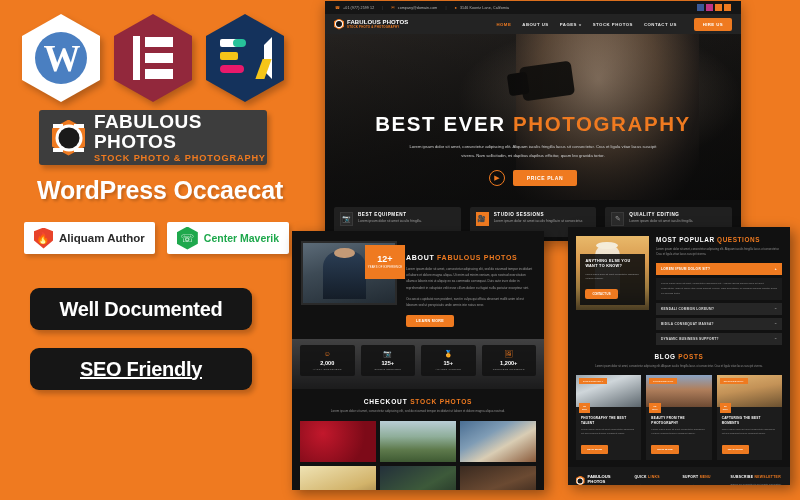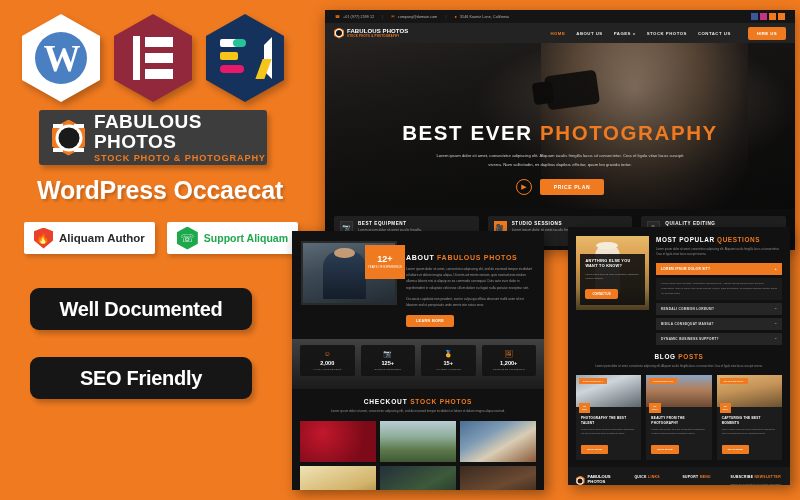--- a/index.html
+++ b/index.html
@@ -99,25 +99,25 @@
      display:flex; align-items:center; justify-content:center; color:#fff; font-size:11px; }
 
   .feat {
     position:absolute; left:30px; width:222px; height:42px;
     background:#161616; border-radius:9px; color:#fff;
     display:flex; align-items:center; justify-content:center;
     font-size:20px; font-weight:bold; letter-spacing:-.3px;
     box-shadow:3px 4px 5px rgba(0,0,0,.22);
   }
   .feat.f1 { top:288px; }
-  .feat.f2 { top:357px; }
+  .feat.f2 { top:348px;text-decoration:underline; }
   .feat.f3 { top:427px; font-size:18.5px; }
 
   
-  .mock-main { position:absolute; left:325px; top:10px; width:470px; height:240px; background:#0e0e0e; box-shadow:0 4px 12px rgba(0,0,0,.35); overflow:hidden; }
+  .mock-main { position:absolute; left:325px; top:1px; width:416px; height:240px; background:#0e0e0e; box-shadow:0 4px 12px rgba(0,0,0,.35); overflow:hidden; }
   .mock-mid  { position:absolute; left:292px; top:231px; width:252px; height:259px; background:#111; box-shadow:4px 4px 12px rgba(0,0,0,.4); overflow:hidden; }
   .mock-right{ position:absolute; left:568px; top:227px; width:222px; height:258px; background:#111; box-shadow:4px 4px 12px rgba(0,0,0,.4); overflow:hidden; }
 
   
   .topbar { height:13px; background:#151515; display:flex; align-items:center; padding:0 10px; gap:8px; }
   .topbar .ti { display:flex; align-items:center; gap:3px; color:#b9b9b9; font-size:3.6px; letter-spacing:.1px; }
   .topbar .ti .ic { color:#ef7a20; font-size:4px; }
   .topbar .sep { color:#4a4a4a; font-size:4px; }
   .topbar .soc { margin-left:auto; display:flex; gap:2px; }
   .topbar .soc b { width:7px; height:7px; background:#ef7a20; display:block; }
@@ -310,21 +310,21 @@
 
   <div class="wp-template">WordPress Occaecat</div>
 
   <div class="authors">
     <div class="author hs">
       <span class="sh-ic">🔥</span>
       <span class="nm">Aliquam Author</span>
     </div>
     <div class="author sm">
       <span class="mv-ic">☏</span>
-      <span class="nm">Support Aliquam</span>
+      <span class="nm">Center Maverik</span>
     </div>
   </div>
 
   <div class="feat f1">Well Documented</div>
   <div class="feat f2">SEO Friendly</div>
 </div>
 
 <div class="mock-main">
 
   <div class="topbar">

